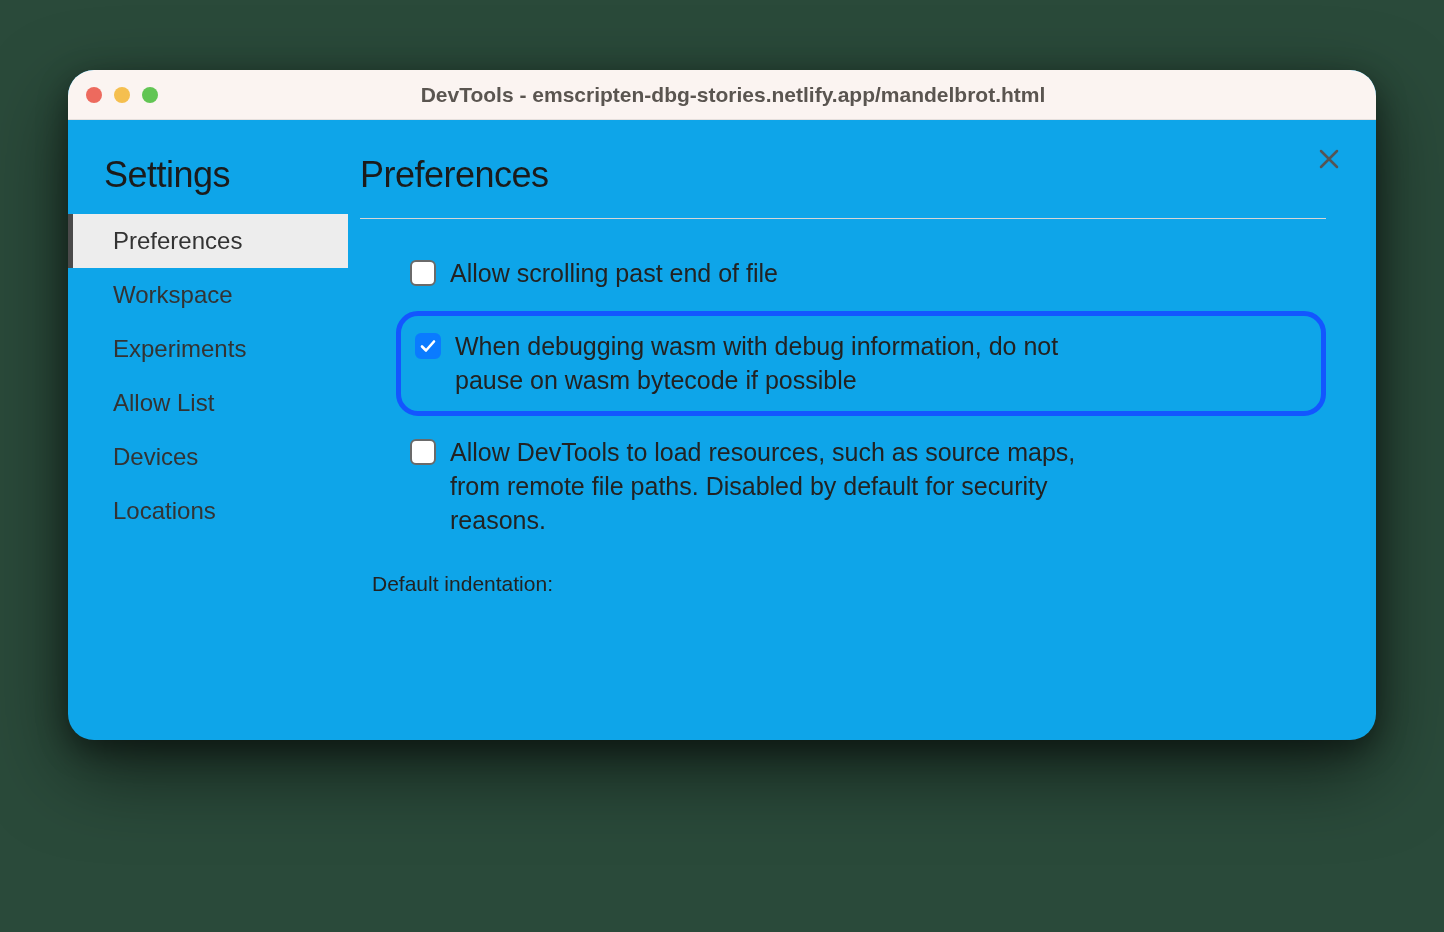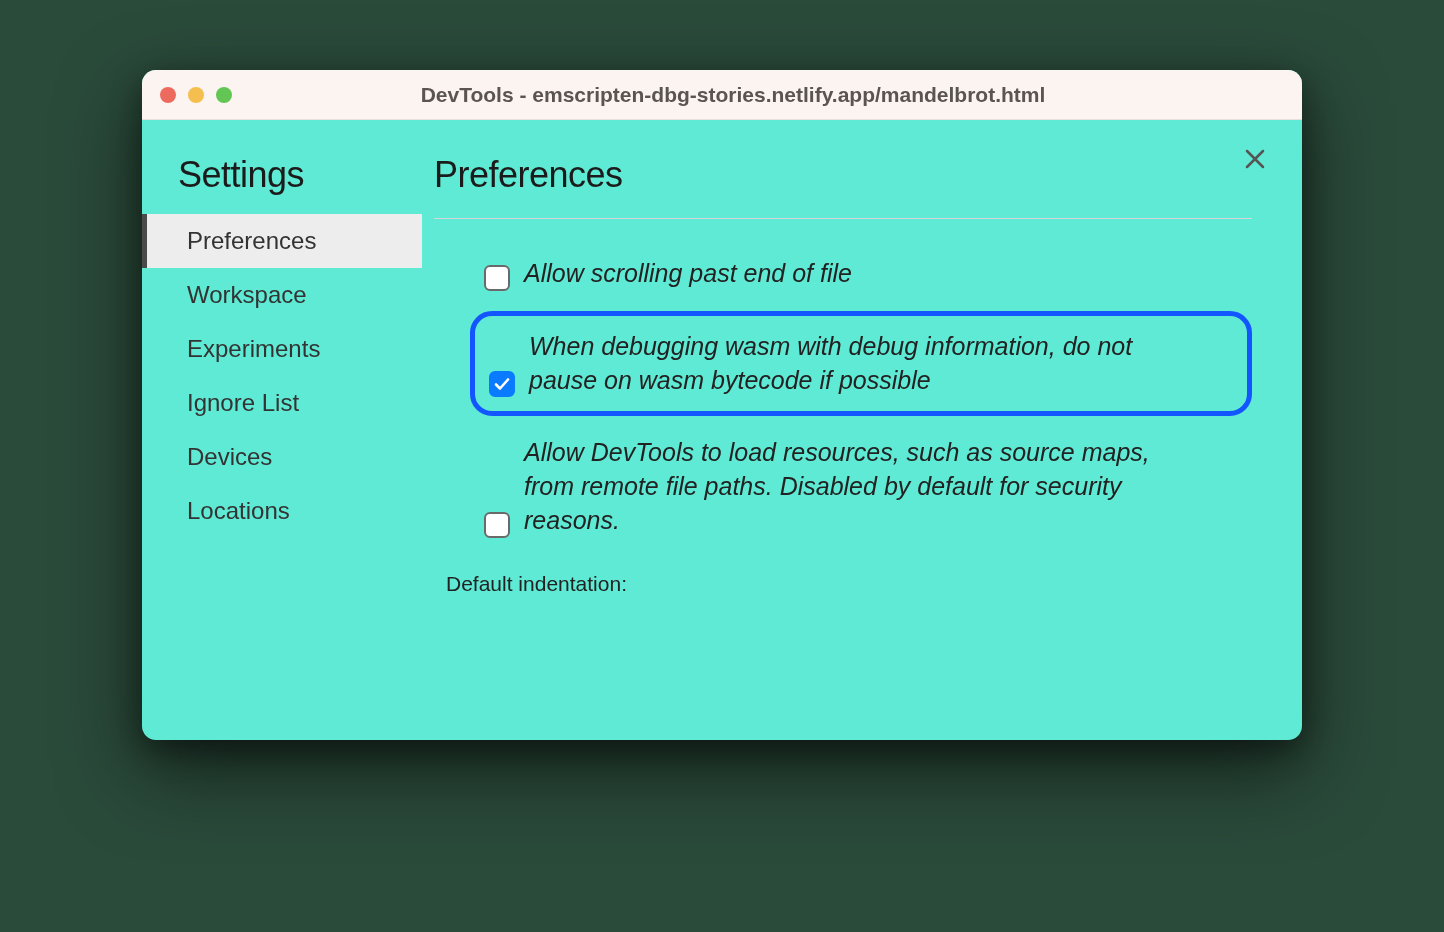--- a/index.html
+++ b/index.html
@@ -7,23 +7,23 @@
     font-family: -apple-system, BlinkMacSystemFont, "Segoe UI", Helvetica, Arial, sans-serif;
     background: #2a4a3a;
     width: 1444px;
     height: 932px;
     display: flex;
     align-items: flex-start;
     justify-content: center;
     padding-top: 70px;
   }
   .window {
-    width: 1160px;
-    background: #5eead4;
-    border-radius: 14px;
+    width: 1308px;
+    background: #0ea5e9;
+    border-radius: 26px;
     box-shadow: 0 30px 80px rgba(0,0,0,0.55), 0 10px 30px rgba(0,0,0,0.4);
     overflow: hidden;
   }
   .titlebar {
     height: 50px;
     background: #fbf4f1;
     display: flex;
     align-items: center;
     padding: 0 18px;
     border-bottom: 1px solid #e6e0dd;
@@ -53,21 +53,21 @@
   .main-header { display: flex; align-items: flex-start; }
   .main-title { font-size: 36px; font-weight: 400; color: #1b1b1b; letter-spacing: -0.5px; flex:1; padding-bottom: 22px;}
   .close-btn {
     position: absolute; top: 22px; right: 30px;
     width: 34px; height: 34px; display:flex; align-items:center; justify-content:center;
     cursor: pointer; color: #555;
   }
   .divider { border: none; border-top: 1px solid #d6d6d6; margin-bottom: 28px; }
 
   .option-row {
-    display: flex; align-items: flex-end; gap: 14px; padding: 10px 10px; margin: 0 0 10px 40px; font-style: italic;
+    display: flex; align-items: flex-start; gap: 14px; padding: 10px 10px; margin: 0 0 10px 40px;
   }
   .option-row.highlight {
     border: 5px solid #1356ff; border-radius: 22px; padding: 14px 14px; margin-left: 36px;
   }
   .chk {
     width: 26px; height: 26px; border: 2px solid #6a6a6a; border-radius: 6px; flex-shrink: 0;
     display: inline-flex; align-items: center; justify-content: center; margin-top: 3px;
     background: #fff; cursor: pointer;
   }
   .chk.checked { background: #0a7bff; border-color: #0a7bff; }
@@ -104,21 +104,21 @@
           <path d="M3 3 L19 19 M19 3 L3 19" stroke="#555" stroke-width="2.5" stroke-linecap="round"></path>
         </svg>
     </div>
 
     <aside class="sidebar">
       <div class="sidebar-title">Settings</div>
       <nav class="nav" id="nav">
           <div class="nav-item active">Preferences</div>
           <div class="nav-item">Workspace</div>
           <div class="nav-item">Experiments</div>
-          <div class="nav-item">Ignore List</div>
+          <div class="nav-item">Allow List</div>
           <div class="nav-item">Devices</div>
           <div class="nav-item">Locations</div>
         </nav>
     </aside>
 
     <main class="main">
       <div class="main-header">
         <div class="main-title">Preferences</div>
       </div>
       <hr class="divider">

